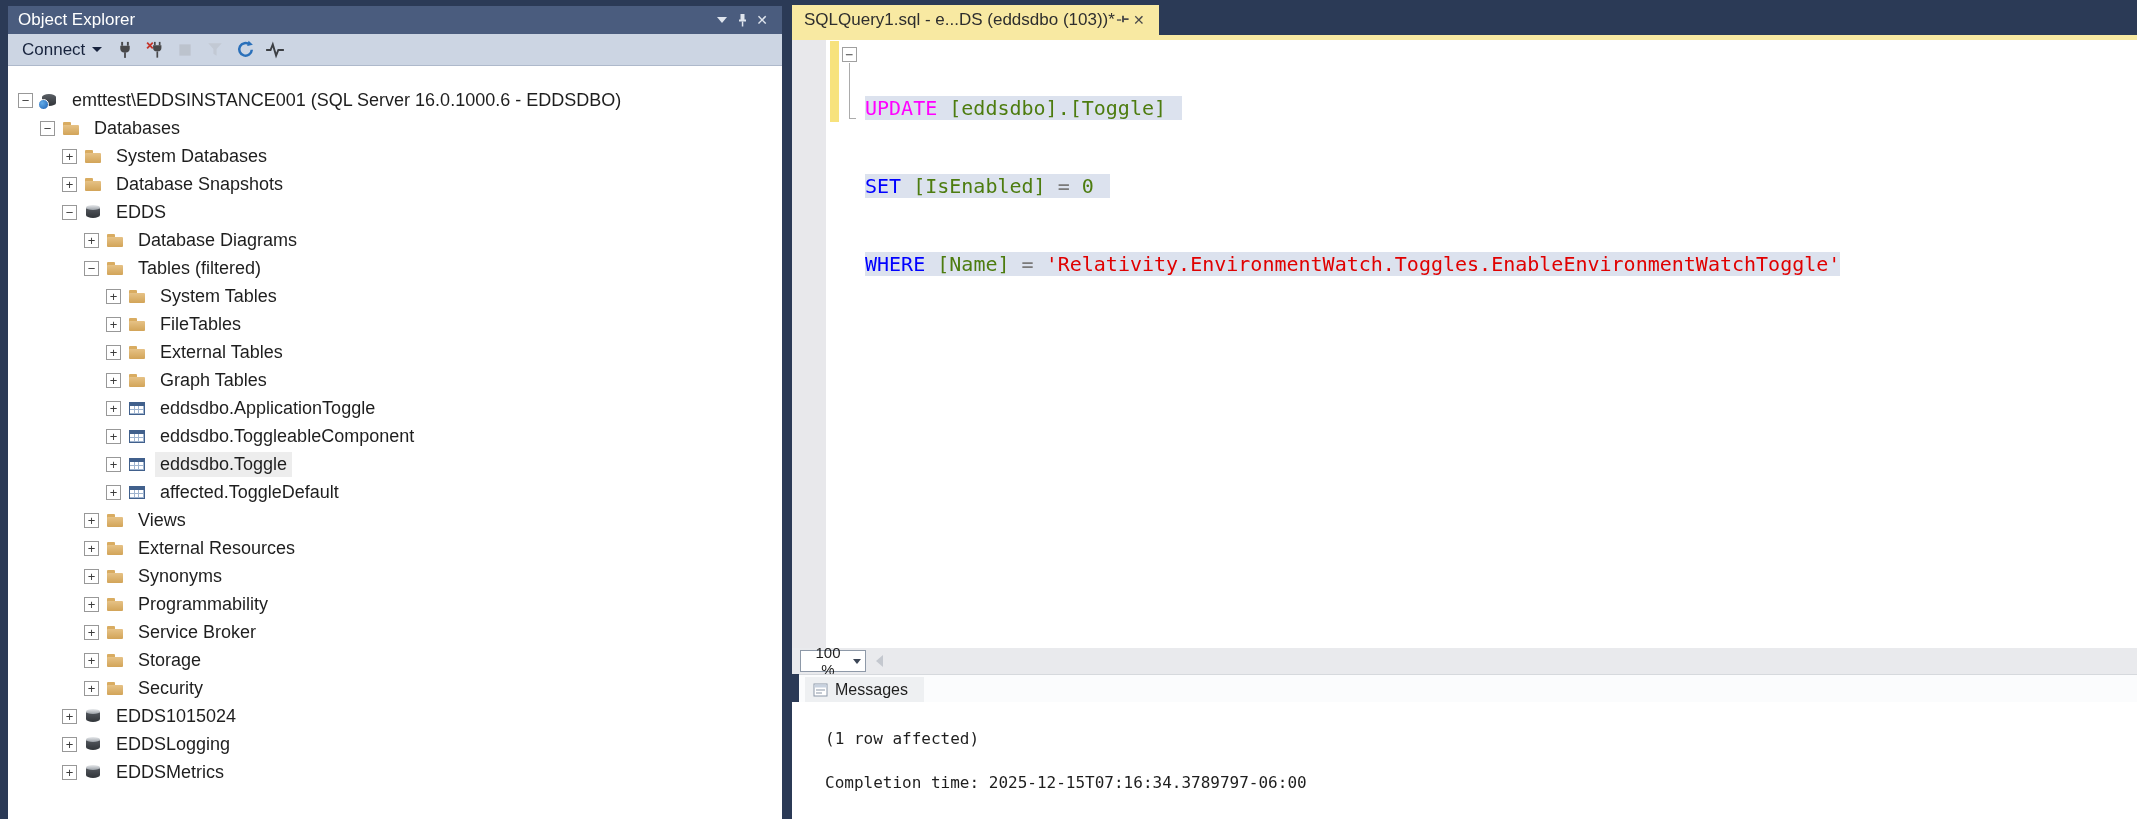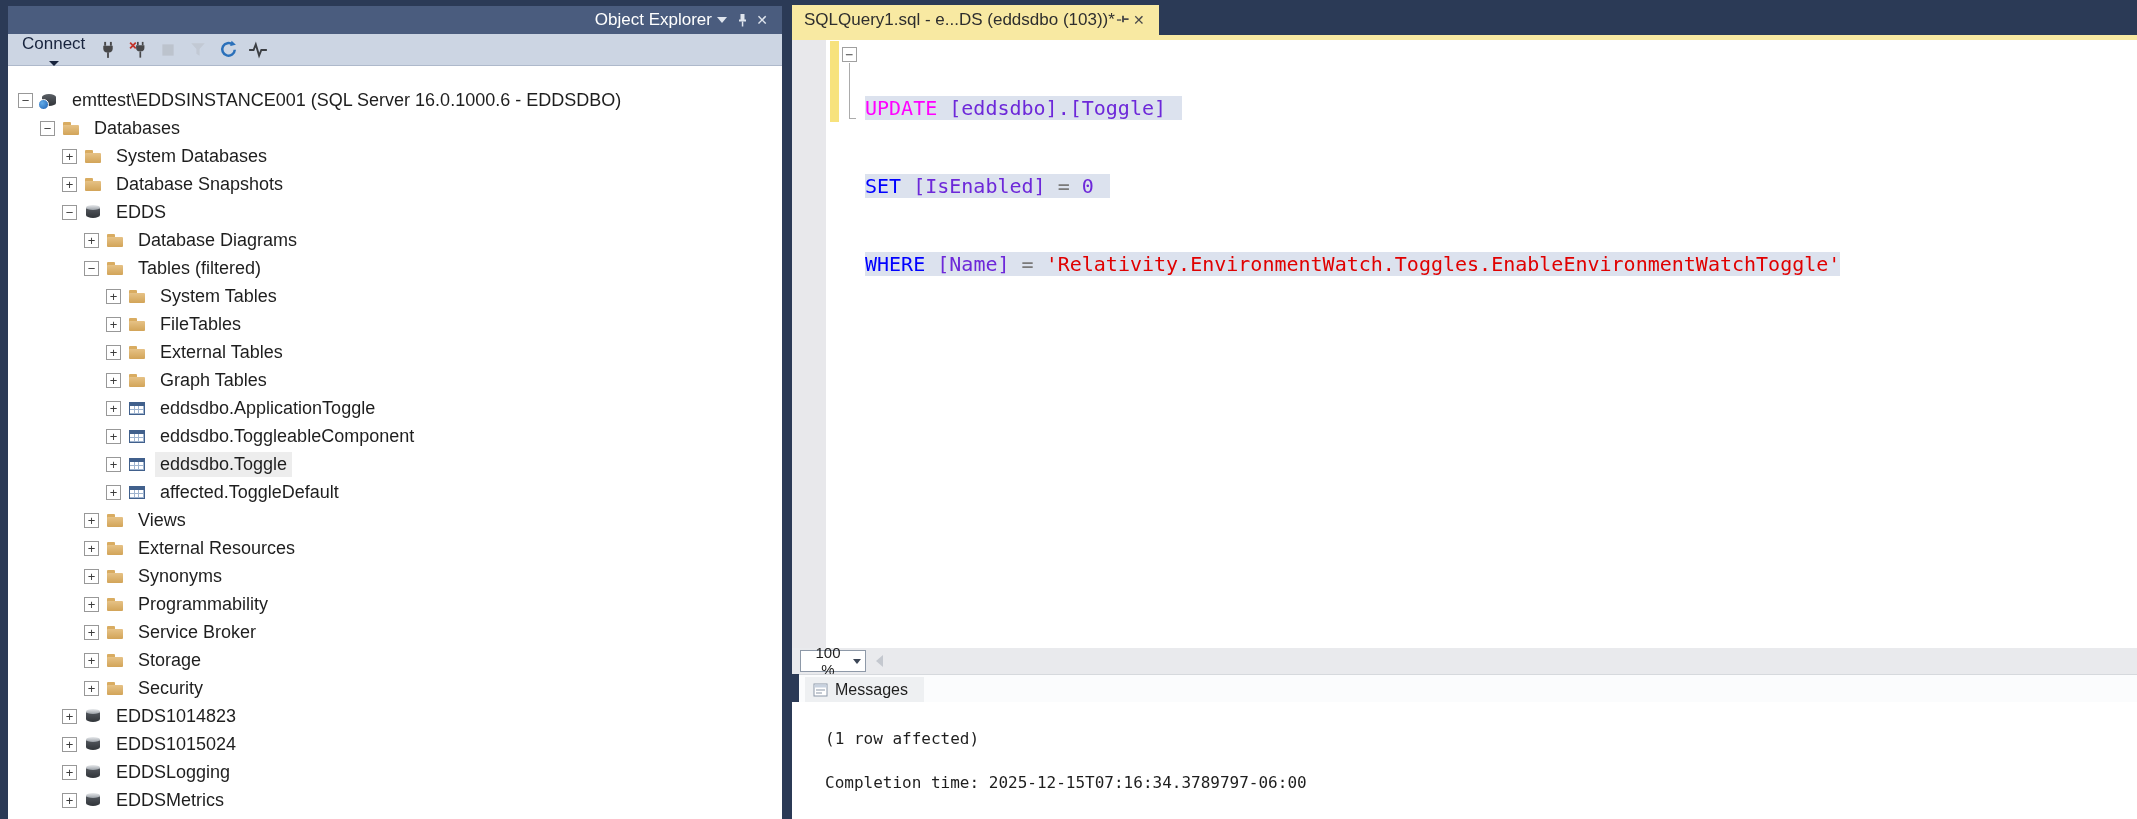--- a/index.html
+++ b/index.html
@@ -1,25 +1,25 @@
 <!DOCTYPE html>
 <html><head>
 <meta charset="utf-8">
 <style>
   html,body{margin:0;padding:0;background:#1e2a40;}
   #app{position:relative;width:2137px;height:819px;background:#2b3a56;overflow:hidden;
        font-family:"Liberation Sans",sans-serif;-webkit-font-smoothing:antialiased;}
 
   
-  #oe{position:absolute;left:8px;top:6px;width:774px;bottom:0;background:#fff;display:flex;flex-direction:column;text-align:right;}
+  #oe{position:absolute;left:8px;top:6px;width:774px;bottom:0;background:#fff;display:flex;flex-direction:column;}
   #oe-titlebar{height:28px;background:#4a5c7e;color:#fff;display:flex;align-items:center;padding:0 10px;flex:none;}
   #oe-title{font-size:17px;flex:1;}
   .tb-ic{display:inline-flex;align-items:center;justify-content:center;width:20px;height:20px;color:#dfe5ee;font-size:14px;cursor:default;}
   #oe-toolbar{height:31px;background:#ccd5e3;border-bottom:1px solid #aeb9cb;display:flex;align-items:center;padding:0 8px;flex:none;}
-  #connect-btn{display:flex;align-items:center;color:#17233d;font-size:17px;padding:2px 8px 2px 6px;gap:7px;flex-direction:column;}
+  #connect-btn{display:flex;align-items:center;color:#17233d;font-size:17px;padding:2px 8px 2px 6px;gap:7px;}
   .caret{width:0;height:0;border-left:5px solid transparent;border-right:5px solid transparent;border-top:5px solid #17233d;}
   .tool-ic{display:inline-flex;align-items:center;justify-content:center;width:26px;height:26px;margin:0 2px;}
 
   #oe-tree{flex:1;overflow:hidden;background:#fff;padding-top:20px;}
   .trow{display:flex;align-items:center;height:28px;font-size:18px;color:#1e1e1e;white-space:nowrap;}
   .trow[data-depth="0"]{padding-left:10px}
   .trow[data-depth="1"]{padding-left:32px}
   .trow[data-depth="2"]{padding-left:54px}
   .trow[data-depth="3"]{padding-left:76px}
   .trow[data-depth="4"]{padding-left:98px}
@@ -59,21 +59,21 @@
   #changebar{position:absolute;left:38px;top:1px;width:9px;height:81px;background:#f7e27d;}
   #foldbox{position:absolute;left:50px;top:7px;width:15px;height:15px;box-sizing:border-box;border:1px solid #a0a0a0;background:#fff;
            display:flex;align-items:center;justify-content:center;font:13px/1 "DejaVu Sans Mono",monospace;color:#555;}
   #foldline{position:absolute;left:57px;top:23px;width:1px;height:55px;background:#ababab;}
   #foldtick{position:absolute;left:57px;top:78px;width:7px;height:1px;background:#ababab;}
   #code{position:absolute;left:73px;top:3px;font-family:"DejaVu Sans Mono",monospace;font-size:20px;line-height:26px;white-space:pre;}
   .cline .sel{background:#dce2ee;}
   .cline:nth-child(1) .sel,.cline:nth-child(2) .sel{padding-right:16px;}
   [data-tok="kw-magenta"]{color:#ff00ff;}
   [data-tok="kw-blue"]{color:#0000ff;}
-  [data-tok="plain"]{color:#6d28d9;}
+  [data-tok="plain"]{color:#4d7c0f;}
   [data-tok="op"]{color:#7a7a7a;}
   [data-tok="string"]{color:#e00000;}
 
   #scrollrow{position:absolute;left:0;right:0;top:648px;height:26px;background:#e9eaed;display:flex;align-items:center;}
   #zoom-combo{margin-left:8px;width:66px;height:22px;background:#fff;border:1px solid #8e99a8;box-sizing:border-box;
               display:flex;align-items:center;font-size:15px;color:#1e1e1e;}
   #zoom-value{flex:1;padding-left:6px;text-align:center;}
   #zoom-arrow{width:16px;height:100%;display:flex;align-items:center;justify-content:center;}
   #zoom-arrow::before{content:"";width:0;height:0;border-left:4px solid transparent;border-right:4px solid transparent;border-top:5px solid #3c4656;}
   #hscroll{flex:1;height:100%;display:flex;align-items:center;padding-left:10px;}
@@ -260,25 +260,20 @@
       </div>
         <div class="trow" data-depth="3" data-icon="folder" data-exp="plus">
         <span class="exp"></span>
         <span class="tico"></span>
         <span class="tlbl">Storage</span>
       </div>
         <div class="trow" data-depth="3" data-icon="folder" data-exp="plus">
         <span class="exp"></span>
         <span class="tico"></span>
         <span class="tlbl">Security</span>
-      </div>
-        <div class="trow" data-depth="2" data-icon="database" data-exp="plus">
-        <span class="exp"></span>
-        <span class="tico"></span>
-        <span class="tlbl">EDDS1014823</span>
       </div>
         <div class="trow" data-depth="2" data-icon="database" data-exp="plus">
         <span class="exp"></span>
         <span class="tico"></span>
         <span class="tlbl">EDDS1015024</span>
       </div>
         <div class="trow" data-depth="2" data-icon="database" data-exp="plus">
         <span class="exp"></span>
         <span class="tico"></span>
         <span class="tlbl">EDDSLogging</span>

